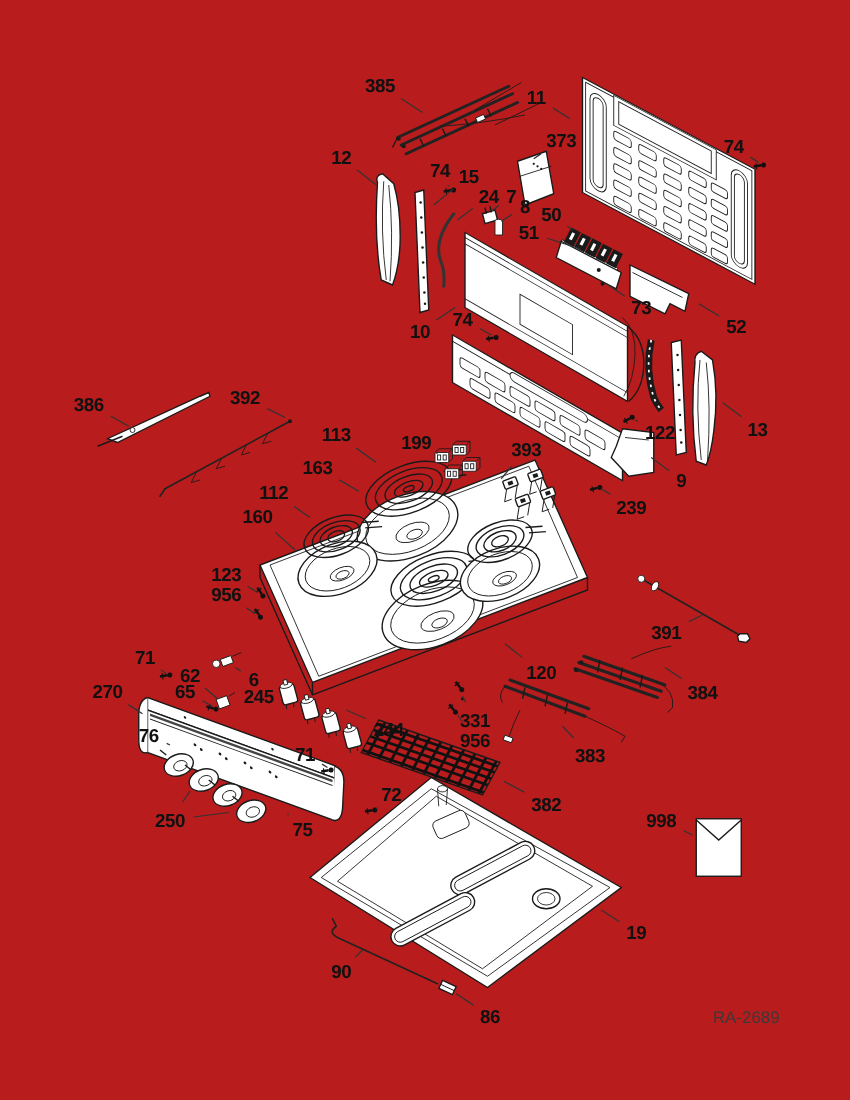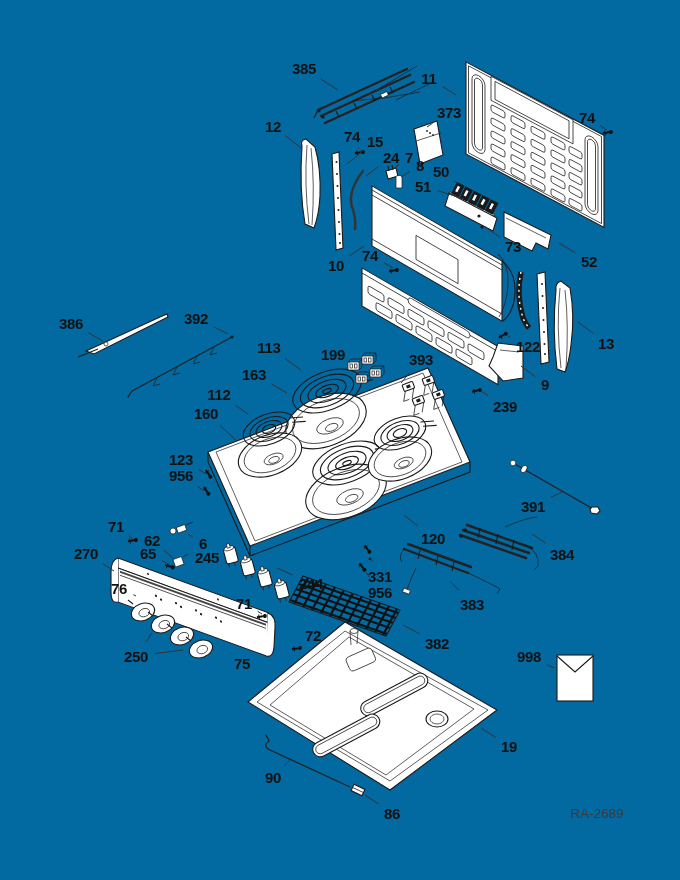--- a/index.html
+++ b/index.html
@@ -1,16 +1,16 @@
 <!DOCTYPE html>
 <html><head>
 <meta charset="utf-8">
 <style>
   html,body{margin:0;padding:0;background:#fff;}
-  #stage{position:relative;width:680px;height:880px;background:#0369a1;overflow:hidden;}
+  #stage{position:relative;width:680px;height:880px;background:#b91c1c;overflow:hidden;}
   svg{display:block;}
   .callout{font:bold 15px "Liberation Sans", sans-serif;letter-spacing:-0.3px;fill:#111;}
   .leader{stroke:#333;stroke-width:1;}
   .ln{fill:none;stroke:#1a1a1a;stroke-width:1.1;}
   .lnt{fill:none;stroke:#1a1a1a;stroke-width:0.7;}
   .pc{fill:#ffffff;stroke:#1a1a1a;stroke-width:1.1;}
   .pcl{fill:#ffffff;stroke:#1a1a1a;stroke-width:0.7;}
   .dk{fill:#1a1a1a;stroke:none;}
   .wire{fill:none;stroke:#222;stroke-width:1.3;stroke-linecap:round;}
   .rail{fill:none;stroke:#222;stroke-width:2.4;stroke-linecap:round;}

